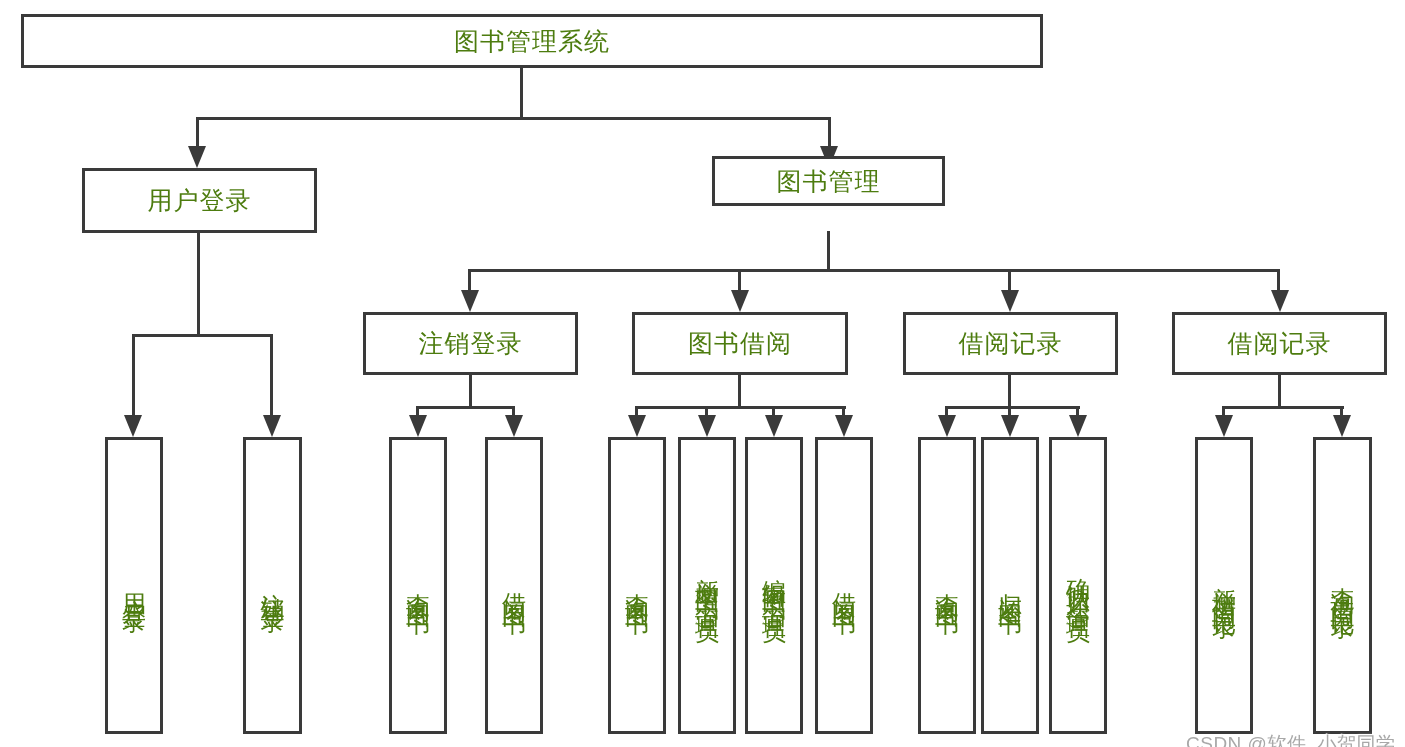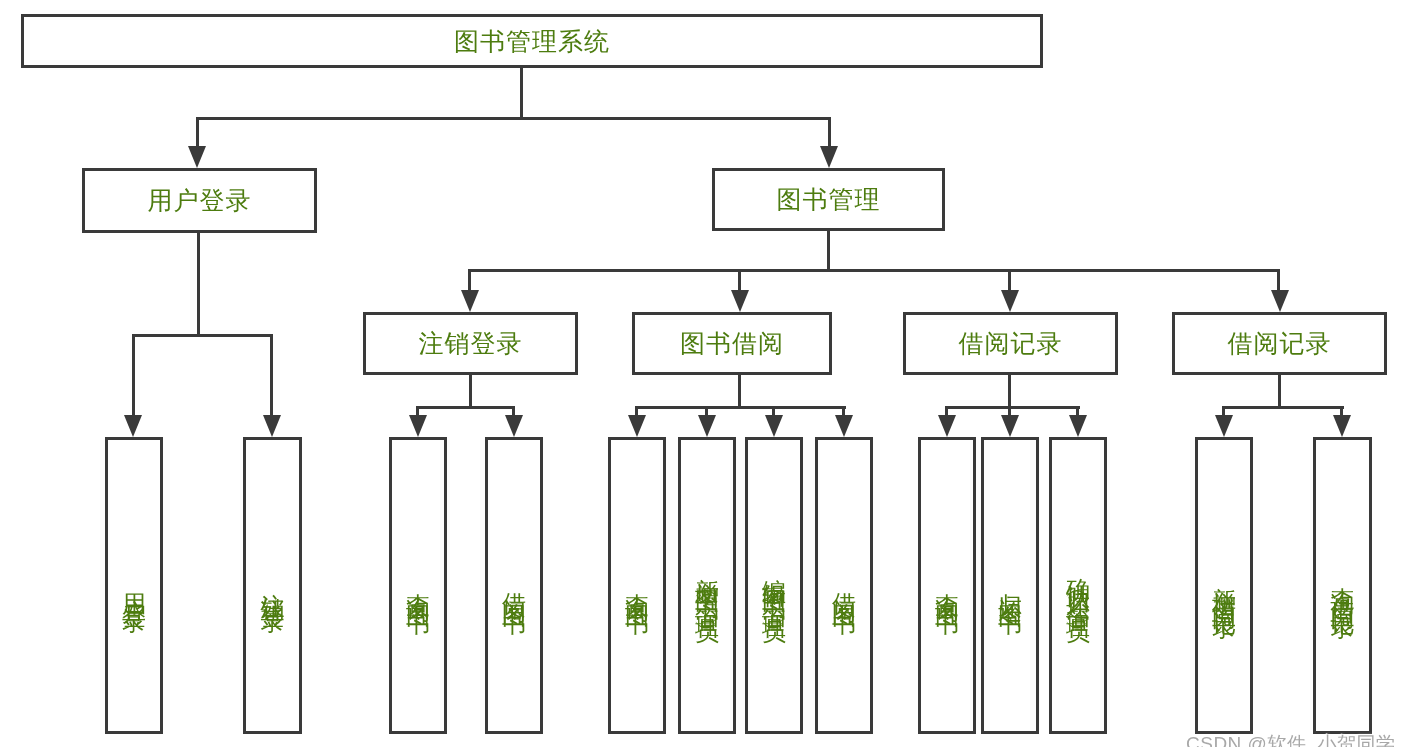--- a/index.html
+++ b/index.html
@@ -37,42 +37,42 @@
   <div class="node" style="left:21px;top:14px;width:1022px;height:54px">图书管理系统</div>
 
   <div class="vline" style="left:520px;top:66px;height:54px"></div>
   <div class="hline" style="left:196px;top:117px;width:635px"></div>
   <div class="vline" style="left:196px;top:117px;height:31px"></div>
   <div class="arrow" style="left:188px;top:146px"></div>
   <div class="vline" style="left:828px;top:117px;height:31px"></div>
   <div class="arrow" style="left:820px;top:146px"></div>
 
   <div class="node" style="left:82px;top:168px;width:235px;height:65px">用户登录</div>
-  <div class="node" style="left:712px;top:168px;width:233px;height:63px">图书管理</div>
+  <div class="node" style="left:712px;top:156px;width:233px;height:50px">图书管理</div>
 
   <div class="vline" style="left:197px;top:231px;height:105px"></div>
   <div class="hline" style="left:132px;top:334px;width:141px"></div>
   <div class="vline" style="left:132px;top:334px;height:82px"></div>
   <div class="arrow" style="left:124px;top:415px"></div>
   <div class="vline" style="left:270px;top:334px;height:82px"></div>
   <div class="arrow" style="left:263px;top:415px"></div>
 
   <div class="vline" style="left:827px;top:231px;height:41px"></div>
   <div class="hline" style="left:468px;top:269px;width:812px"></div>
   <div class="vline" style="left:468px;top:269px;height:23px"></div>
   <div class="arrow" style="left:461px;top:290px"></div>
   <div class="vline" style="left:738px;top:269px;height:23px"></div>
   <div class="arrow" style="left:731px;top:290px"></div>
   <div class="vline" style="left:1008px;top:269px;height:23px"></div>
   <div class="arrow" style="left:1001px;top:290px"></div>
   <div class="vline" style="left:1277px;top:269px;height:23px"></div>
   <div class="arrow" style="left:1271px;top:290px"></div>
 
   <div class="node" style="left:363px;top:312px;width:215px;height:63px">注销登录</div>
-  <div class="node" style="left:632px;top:312px;width:200px;height:63px">图书借阅</div>
+  <div class="node" style="left:632px;top:312px;width:216px;height:63px">图书借阅</div>
   <div class="node" style="left:903px;top:312px;width:215px;height:63px">借阅记录</div>
   <div class="node" style="left:1172px;top:312px;width:215px;height:63px">借阅记录</div>
 
   <div class="vline" style="left:469px;top:373px;height:36px"></div>
   <div class="hline" style="left:416px;top:406px;width:98px"></div>
   <div class="vline" style="left:416px;top:406px;height:11px"></div>
   <div class="arrow" style="left:409px;top:415px"></div>
   <div class="vline" style="left:512px;top:406px;height:11px"></div>
   <div class="arrow" style="left:505px;top:415px"></div>
 

